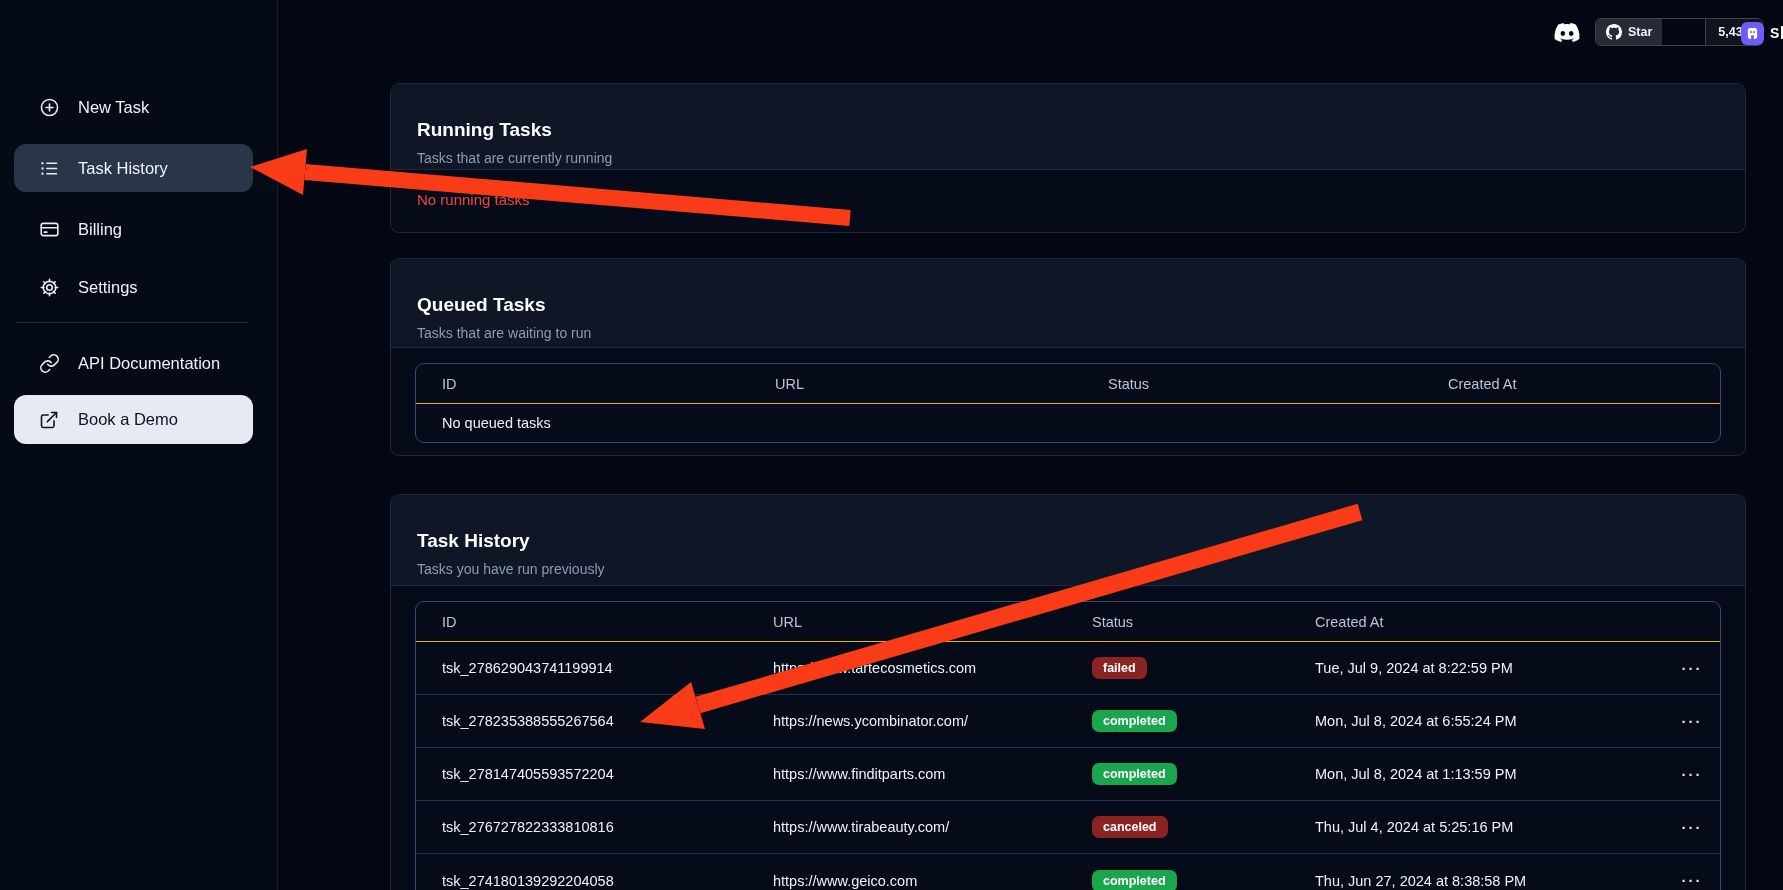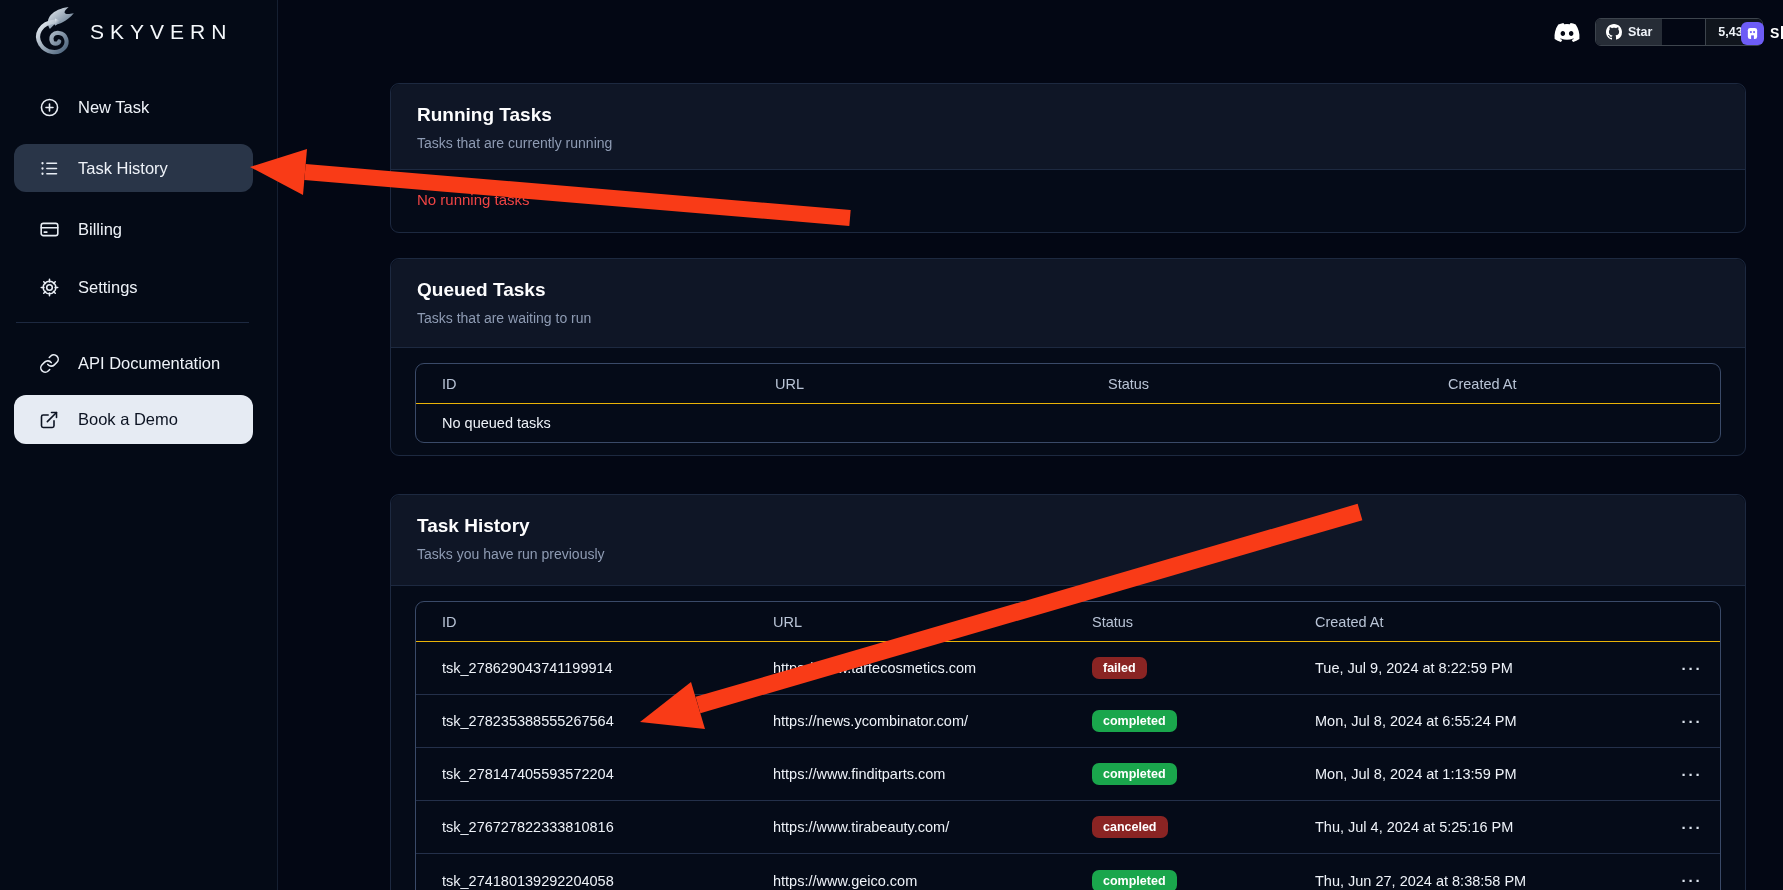--- a/index.html
+++ b/index.html
@@ -52,21 +52,21 @@
     cursor:pointer;
   }
   .clipped-user { position:absolute; left:1492px; top:25px; font-size:14px; font-weight:600; color:#fff; white-space:nowrap; }
   .clipped-user .partial { display:inline-block; width:4px; height:13px; background:#fff; margin-left:2px; vertical-align:-1px; }
 
   
   .card {
     position:absolute; left:390px; width:1356px;
     background:#050b18; border:1px solid #1d2940; border-radius:9px;
   }
-  .card-header { background:#0f1626; border-bottom:1px solid #1d2940; border-radius:9px 9px 0 0; padding:20px 26px 18px 26px; }
+  .card-header { background:#0f1626; border-bottom:1px solid #1d2940; border-radius:9px 9px 0 0; padding:35px 26px 18px 26px; }
   .card-title { font-size:19px; font-weight:700; color:#fdfdfe; }
   .card-sub { font-size:14px; color:#8e9bb3; margin-top:9px; }
 
   .card-running { top:83px; height:150px; }
   .card-running .card-header { height:86px; }
   .card-queued  { top:258px; height:198px; }
   .card-queued .card-header { height:89px; }
   .card-history { top:494px; height:430px; }
   .card-history .card-header { height:91px; }
 
@@ -92,34 +92,20 @@
   .dots { color:#dbe2ec; font-weight:700; letter-spacing:2px; font-size:15px; cursor:pointer; }
   .cell.actions { text-align:center; }
 
   
   .overlay { position:absolute; left:0; top:0; width:1783px; height:890px; pointer-events:none; z-index:50; }
 </style>
 </head>
 <body>
 
 <div class="sidebar">
-  <div class="logo-row">
-    <svg class="logo-mark" viewBox="0 0 44 50">
-      <defs>
-        <linearGradient id="lg" x1="0" y1="0" x2="1" y2="1">
-          <stop offset="0" stop-color="#eef3f8"></stop>
-            <stop offset="1" stop-color="#49617a"></stop>
-        </linearGradient>
-      </defs>
-      <path d="M19 22 C13 12 22 3 37 1 C30 7 33 9 42 7 C35 15 28 18 23 18 Z" fill="url(#lg)"></path>
-      <path d="M24 15 C10 16 4 28 10 37 C15 45 27 47 33 40 C37 35 35 27 28 26 C23 25 19 29 21 34 C22 37 27 37 28 34" fill="none" stroke="url(#lg)" stroke-width="4" stroke-linecap="round"></path>
-      <path d="M24 12 L30 15 L24 19 Z" fill="url(#lg)"></path>
-    </svg>
-    <span class="logo-text">SKYVERN</span>
-  </div>
 
   <div class="side-item item-new">
     <span class="icon">
       <svg viewBox="0 0 24 24" width="21" height="21" fill="none" stroke-width="1.8" stroke-linecap="round">
           <circle cx="12" cy="12" r="9.2"></circle>
           <path d="M12 8v8M8 12h8"></path>
         </svg>
     </span>
     <span>New Task</span>
   </div>

